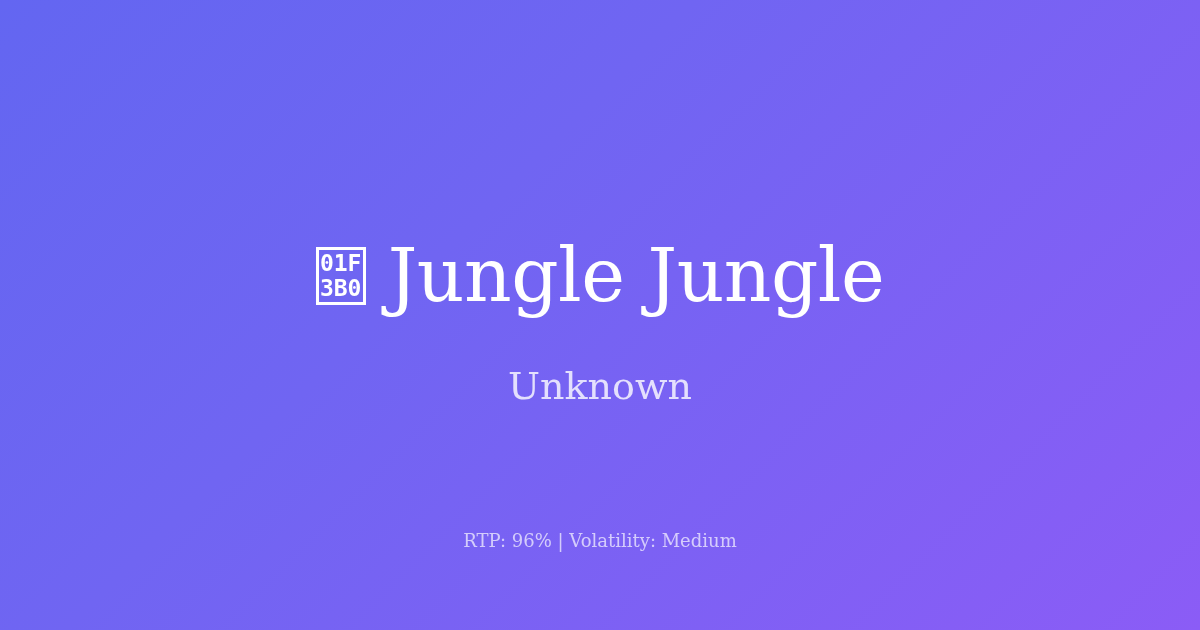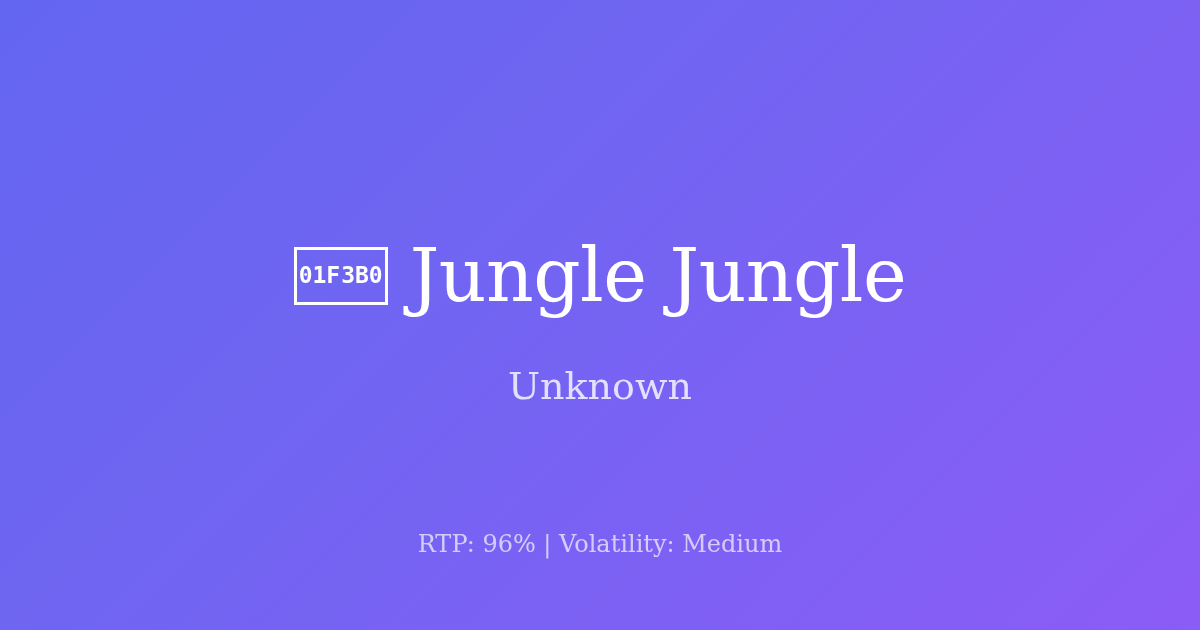--- a/index.html
+++ b/index.html
@@ -38,26 +38,26 @@
     align-items: center;
     justify-content: center;
     gap: 22px;
     padding: 0 40px;
     box-sizing: border-box;
   }
 
   
   .tofu-glyph {
     flex: 0 0 auto;
-    width: 94px;
+    width: 50px;
     height: 58px;
     box-sizing: border-box;
     border: 3px solid #ffffff;
     display: flex;
-    flex-direction: row;
+    flex-direction: column;
     align-items: center;
     justify-content: center;
     gap: 1px;
     padding: 3px 2px;
     line-height: 1;
   }
   .tofu-glyph .tofu-line {
     font-family: "DejaVu Sans Mono", "Liberation Mono", monospace;
     font-size: 23px;
     font-weight: 700;
@@ -92,21 +92,21 @@
   }
 
   
   .card-meta {
     position: absolute;
     left: 0;
     right: 0;
     top: 528px;
     text-align: center;
     font-family: "DejaVu Serif", "Liberation Serif", serif;
-    font-size: 24px;
+    font-size: 18px;
     font-weight: 400;
     line-height: 1.4;
     color: rgba(255, 255, 255, 0.68);
     white-space: nowrap;
   }
 </style>
 </head>
 <body>
 
 <div class="og-card">

